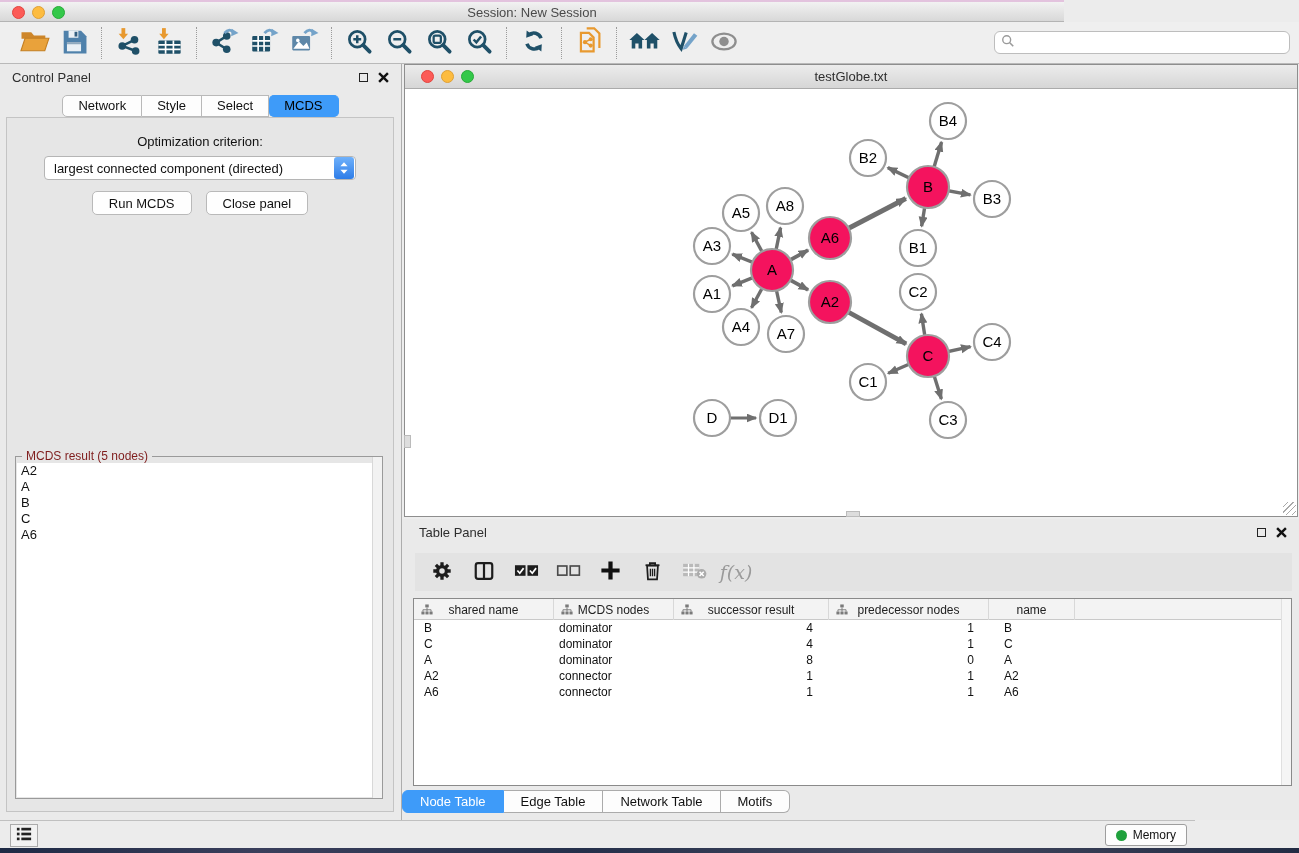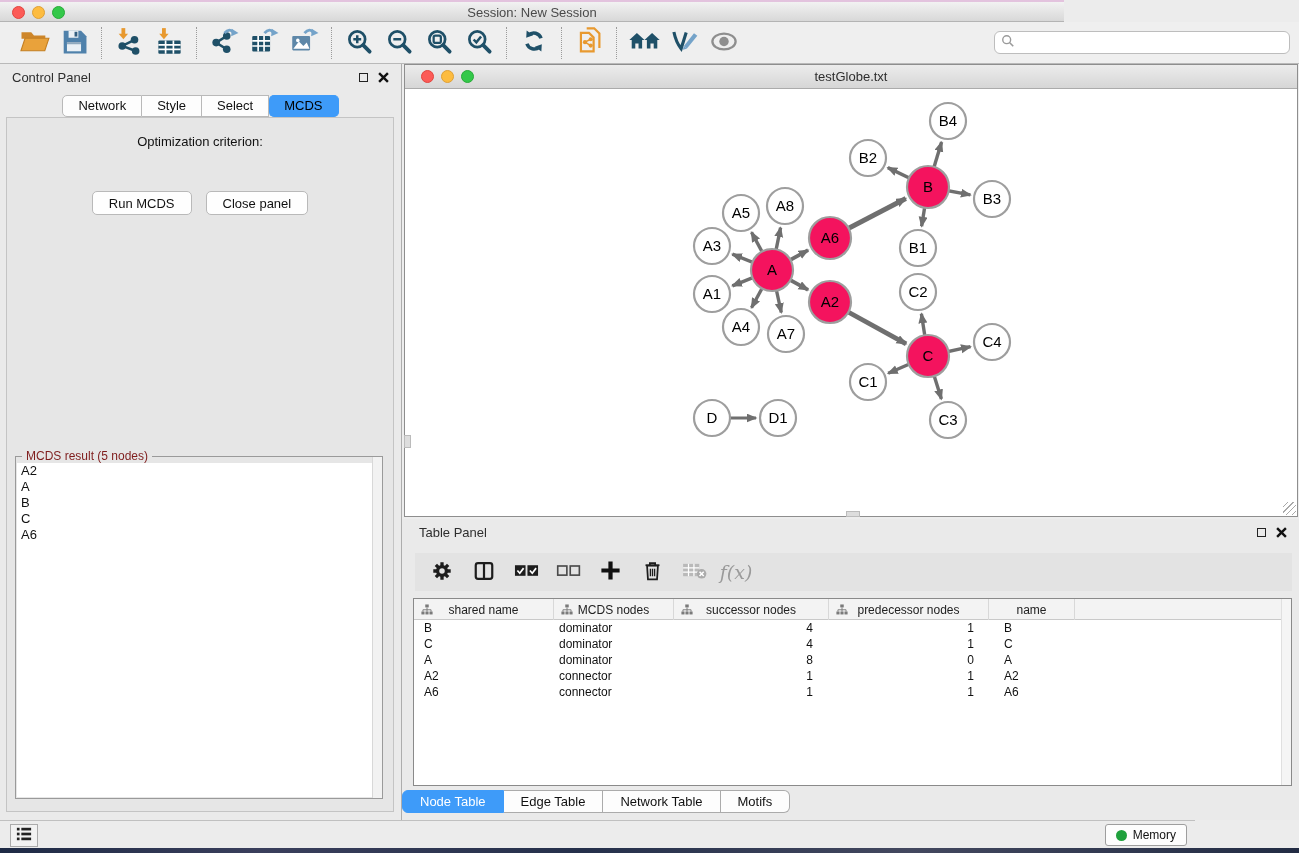--- a/index.html
+++ b/index.html
@@ -301,20 +301,29 @@
       </span>
     </div>
     <div id="cp-tabs">
         <div class="cptab">Network</div>
         <div class="cptab">Style</div>
         <div class="cptab">Select</div>
         <div class="cptab active">MCDS</div>
       </div>
     <div id="cp-content">
       <div id="opt-label">Optimization criterion:</div>
+      <div id="criterion-select">
+        <span class="val">largest connected component (directed)</span>
+        <span class="stepper">
+          <svg width="10" height="14" viewBox="0 0 12 16">
+              <path d="M6 1l4.3 5H1.7z" fill="#fff"></path>
+              <path d="M6 15l-4.3-5h8.6z" fill="#fff"></path>
+            </svg>
+        </span>
+      </div>
       <div id="cp-buttons">
         <button class="cbtn">Run MCDS</button>
         <button class="cbtn">Close panel</button>
       </div>
       <div id="result-box">
         <span id="result-legend">MCDS result (5 nodes)</span>
         <div id="result-list">
             <div class="ritem">A2</div>
             <div class="ritem">A</div>
             <div class="ritem">B</div>
@@ -550,21 +559,21 @@
             <div class="th" style="width: 155px;">
               <span class="treeico"><svg viewBox="0 0 13 12" width="12" height="11">
                   <g fill="#7A7A7A">
                     <rect x="4.6" y="0.5" width="3.8" height="3.2"></rect>
                     <rect x="0.4" y="8.2" width="3.4" height="3.2"></rect>
                     <rect x="4.8" y="8.2" width="3.4" height="3.2"></rect>
                     <rect x="9.2" y="8.2" width="3.4" height="3.2"></rect>
                   </g>
                   <path d="M6.5 3.7v2.1M2.1 8.2V6.3h8.8v1.9M6.5 5.8v2.4" stroke="#7A7A7A" fill="none"></path>
                 </svg></span>
-              <span>successor nodes</span>
+              <span>successor result</span>
             </div>
             <div class="th" style="width: 160px;">
               <span class="treeico"><svg viewBox="0 0 13 12" width="12" height="11">
                   <g fill="#7A7A7A">
                     <rect x="4.6" y="0.5" width="3.8" height="3.2"></rect>
                     <rect x="0.4" y="8.2" width="3.4" height="3.2"></rect>
                     <rect x="4.8" y="8.2" width="3.4" height="3.2"></rect>
                     <rect x="9.2" y="8.2" width="3.4" height="3.2"></rect>
                   </g>
                   <path d="M6.5 3.7v2.1M2.1 8.2V6.3h8.8v1.9M6.5 5.8v2.4" stroke="#7A7A7A" fill="none"></path>

